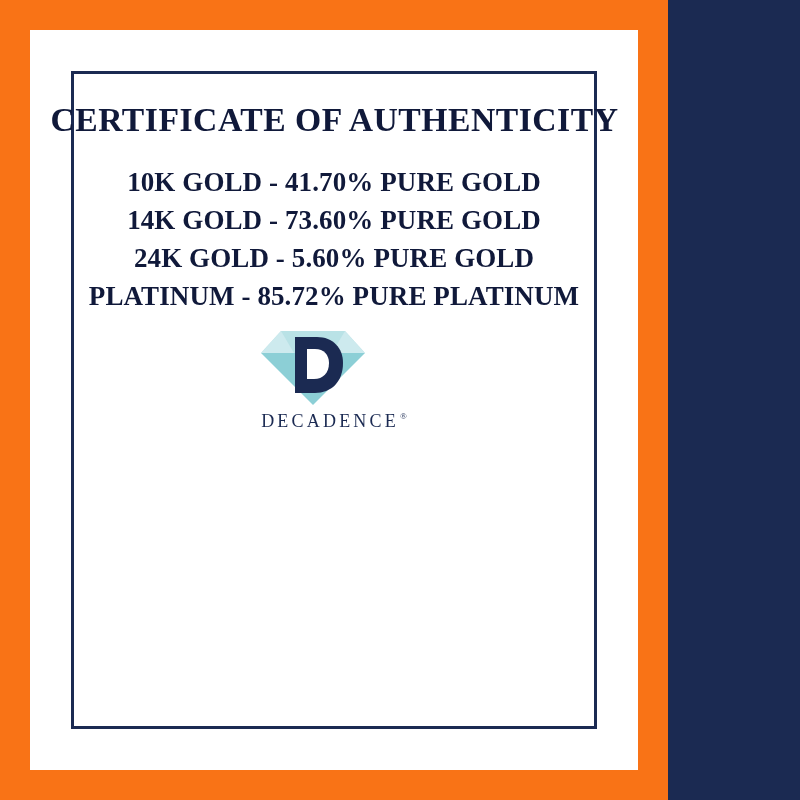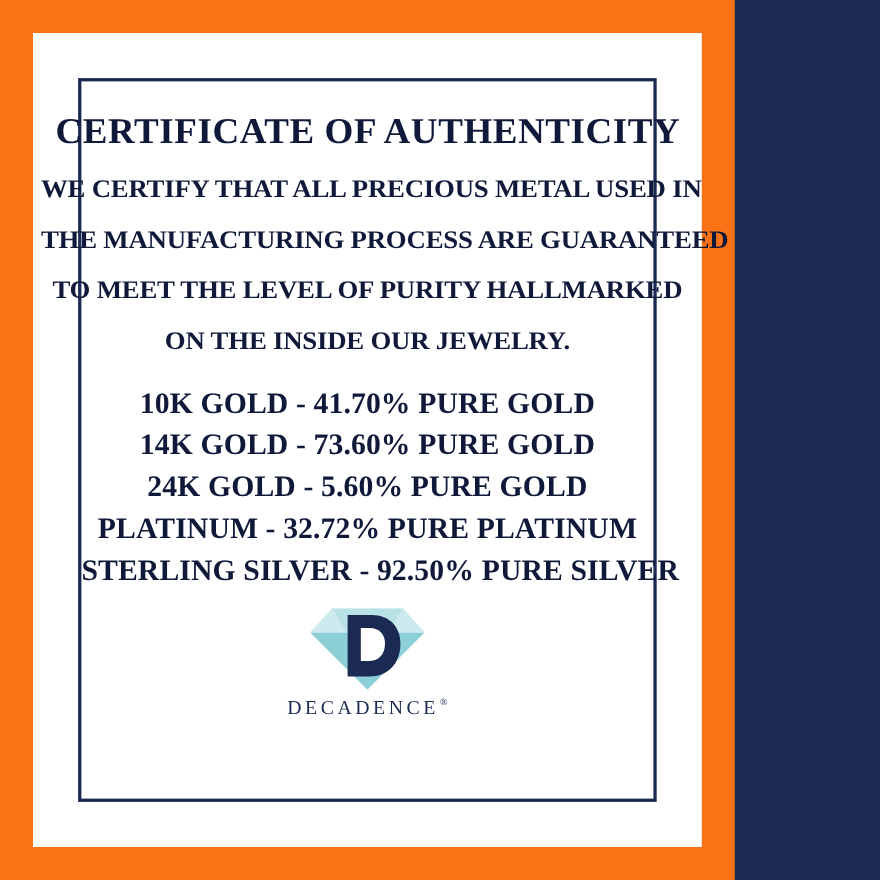--- a/index.html
+++ b/index.html
@@ -92,21 +92,20 @@
     line-height: 38px;
     letter-spacing: 0.1px;
     white-space: nowrap;
   }
 
   
   .logo-block {
     margin-top: 16px;
     display: flex;
     flex-direction: column;
-    align-items: center;
   }
 
   .logo-mark {
     width: 104px;
     height: 74px;
     display: block;
   }
 
   .brand-row {
     display: flex;
@@ -135,33 +134,26 @@
 </style>
 </head>
 <body>
 
 <div class="page">
   <div class="white-panel">
     <div class="frame">
 
       <h1 class="cert-title">CERTIFICATE OF AUTHENTICITY</h1>
 
-      <div class="statement">
-        <div class="statement-line">WE CERTIFY THAT ALL PRECIOUS METAL USED IN</div>
-        <div class="statement-line">THE MANUFACTURING PROCESS ARE GUARANTEED</div>
-        <div class="statement-line">TO MEET THE LEVEL OF PURITY HALLMARKED</div>
-        <div class="statement-line">ON THE INSIDE OUR JEWELRY.</div>
-      </div>
 
       <div class="purity-list">
         <div class="purity-line">10K GOLD - 41.70% PURE GOLD</div>
         <div class="purity-line">14K GOLD - 73.60% PURE GOLD</div>
         <div class="purity-line">24K GOLD - 5.60% PURE GOLD</div>
-        <div class="purity-line">PLATINUM - 32.72% PURE PLATINUM</div>
-        <div class="purity-line">STERLING SILVER - 92.50% PURE SILVER</div>
+        <div class="purity-line">PLATINUM - 85.72% PURE PLATINUM</div>
       </div>
 
       <div class="logo-block">
         <svg class="logo-mark" viewBox="0 0 104 74" aria-hidden="true">
 
           <polygon points="20,0 84,0 104,22 0,22" fill="#b9e2e6"></polygon>
           <polygon points="0,22 104,22 52,74" fill="#8ccfd6"></polygon>
           <polygon points="20,0 33,22 0,22" fill="#cdeaee"></polygon>
           <polygon points="84,0 104,22 71,22" fill="#cdeaee"></polygon>
 

